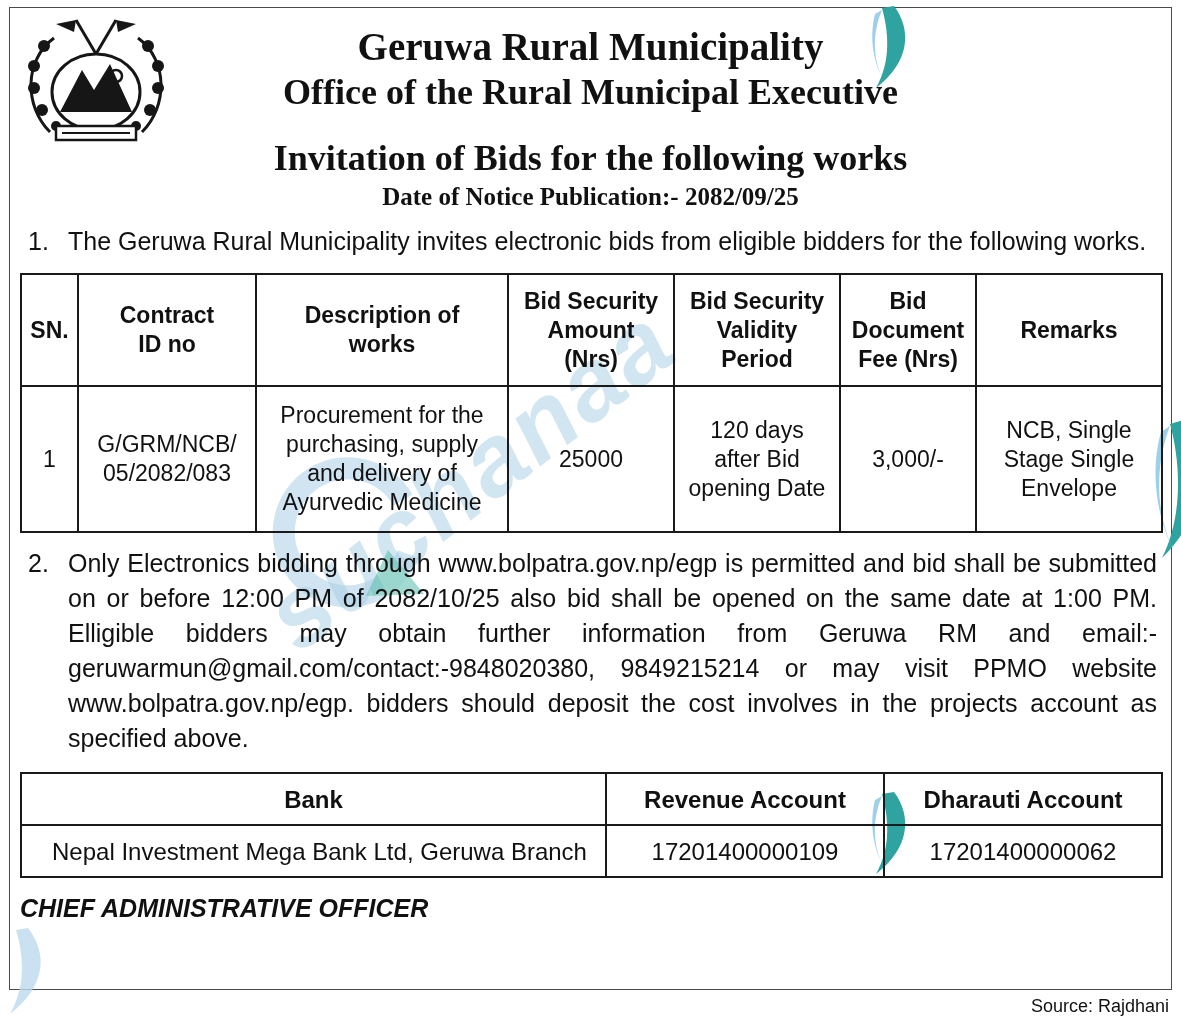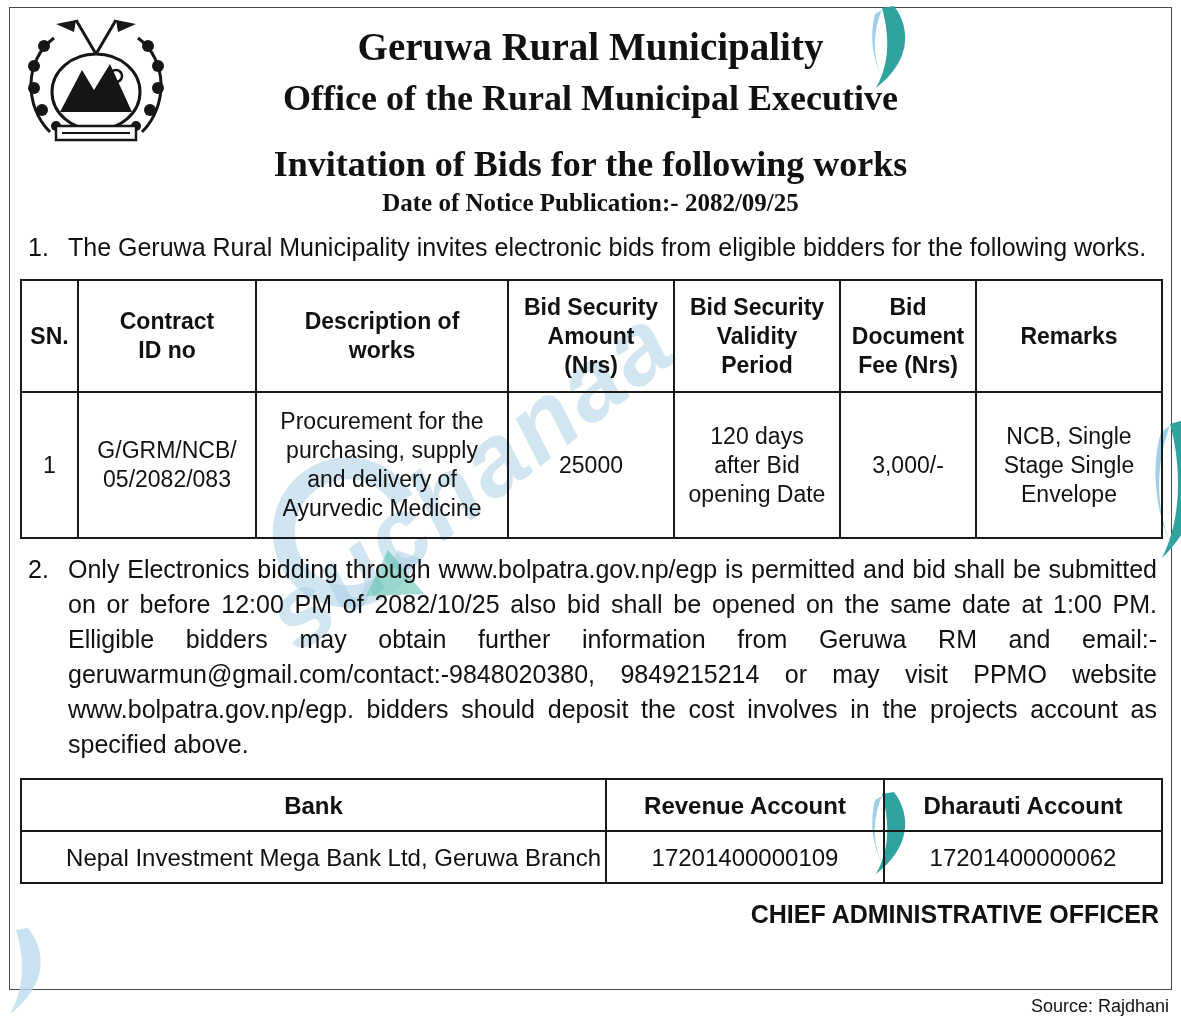--- a/index.html
+++ b/index.html
@@ -31,21 +31,21 @@
     color:#afd2e6; opacity:.55;
     transform:rotate(-38deg); transform-origin:left center;
     letter-spacing:3px; white-space:nowrap;
   }
   
   .content { position:relative; z-index:3; padding:0 10px; }
   .logo { position:absolute; left:10px; top:6px; }
 
   .hdr { text-align:center; font-family:"Liberation Serif", serif; }
   .org      { font-size:39px; font-weight:700; padding-top:16px; }
-  .office   { font-size:36px; font-weight:700; margin-top:8px; }
+  .office   { font-size:36px; font-weight:700; margin-top:2px; }
   .addr     { font-size:24px; font-weight:700; margin-top:4px; }
   .title    { font-size:36px; font-weight:700; margin-top:24px; }
   .pubdate  { font-size:25px; font-weight:700; margin-top:4px; }
 
   .clause {
     display:grid; grid-template-columns:40px 1fr;
     font-size:25px; line-height:35px;
     margin:13px 4px 0 8px;
   }
   .clause .num { text-align:left; }
@@ -62,26 +62,26 @@
   th { font-weight:700; }
 
   .bids { width:1141px; margin:14px auto 0; }
   .bids thead tr { height:112px; }
   .bids tbody tr { height:146px; }
 
   .accounts { width:1141px; margin:16px auto 16px; }
   .accounts th, .accounts td { font-size:24px; }
   .accounts thead tr { height:52px; }
   .accounts tbody tr { height:52px; }
-  .accounts td.bank-name { text-align:right; padding-left:16px; }
+  .accounts td.bank-name { text-align:center; padding-left:16px; }
 
   .cao {
-    text-align:right;
     font-size:25px; font-weight:700;
     margin:12px 2px 0 0;
+    font-style:italic;
   }
   .source {
     position:absolute; right:12px; top:996px;
     font-size:18px; z-index:3;
   }
 </style>
 </head>
 <body>
 
 <div class="sheet">

